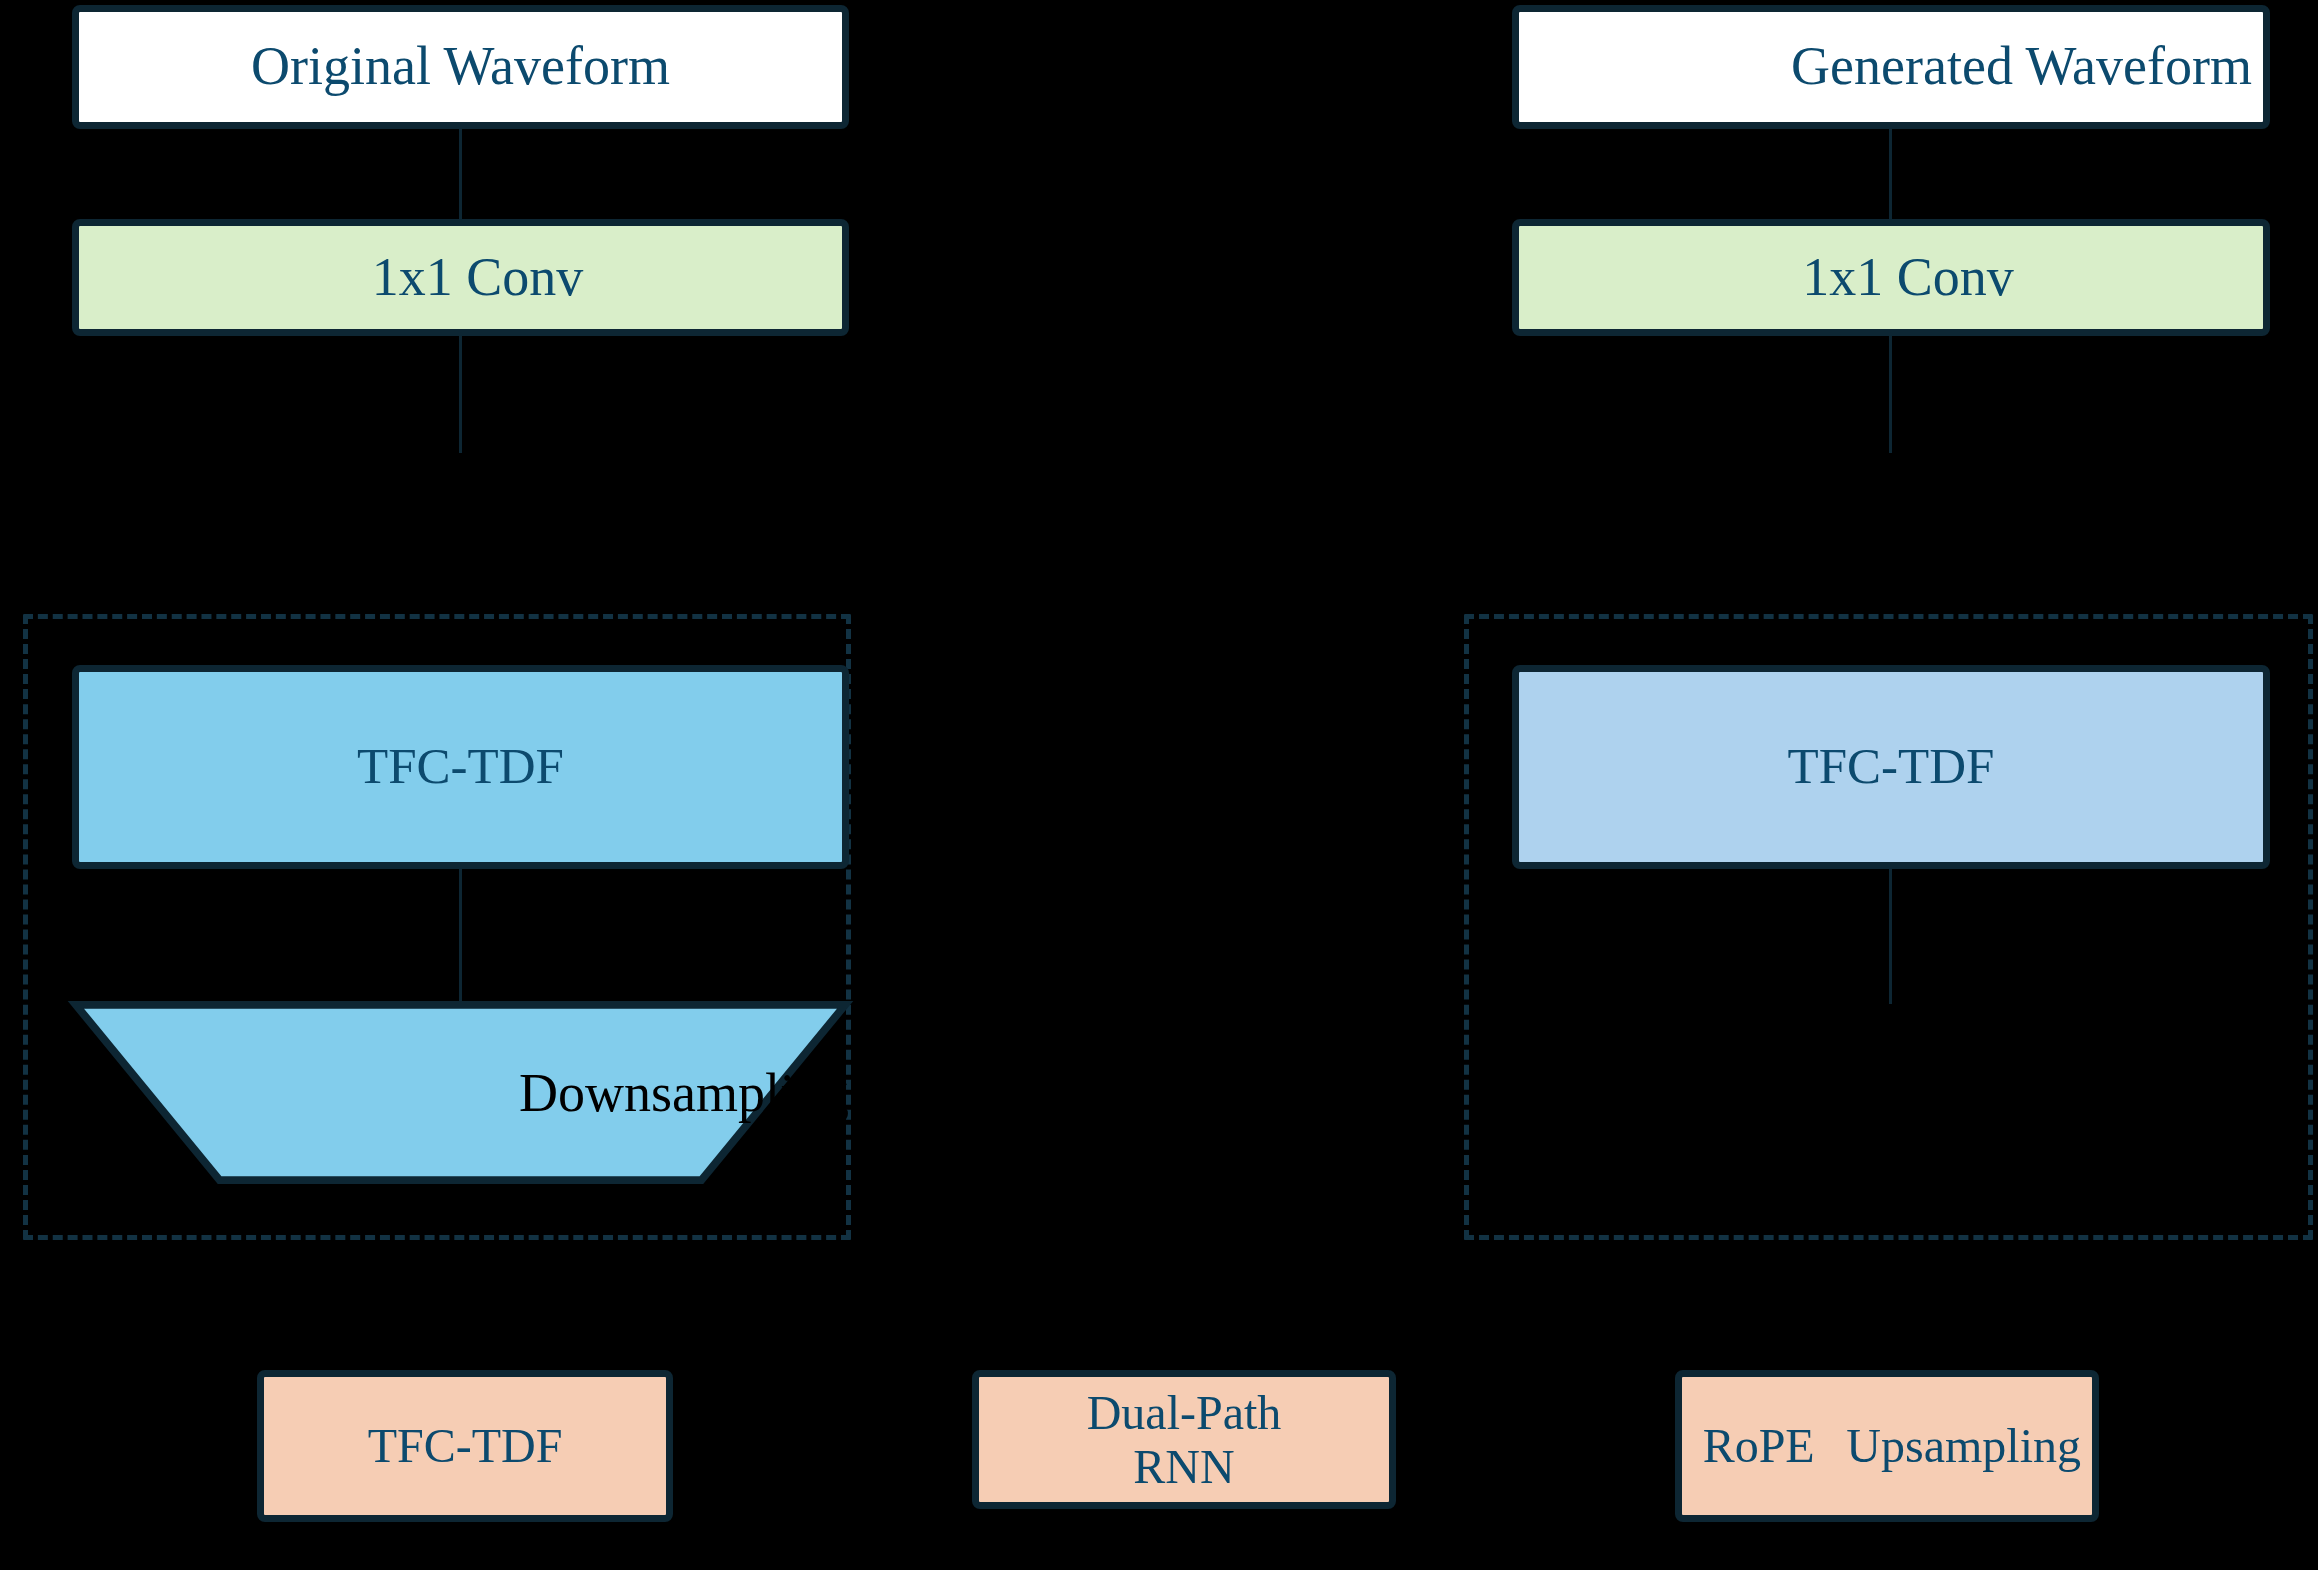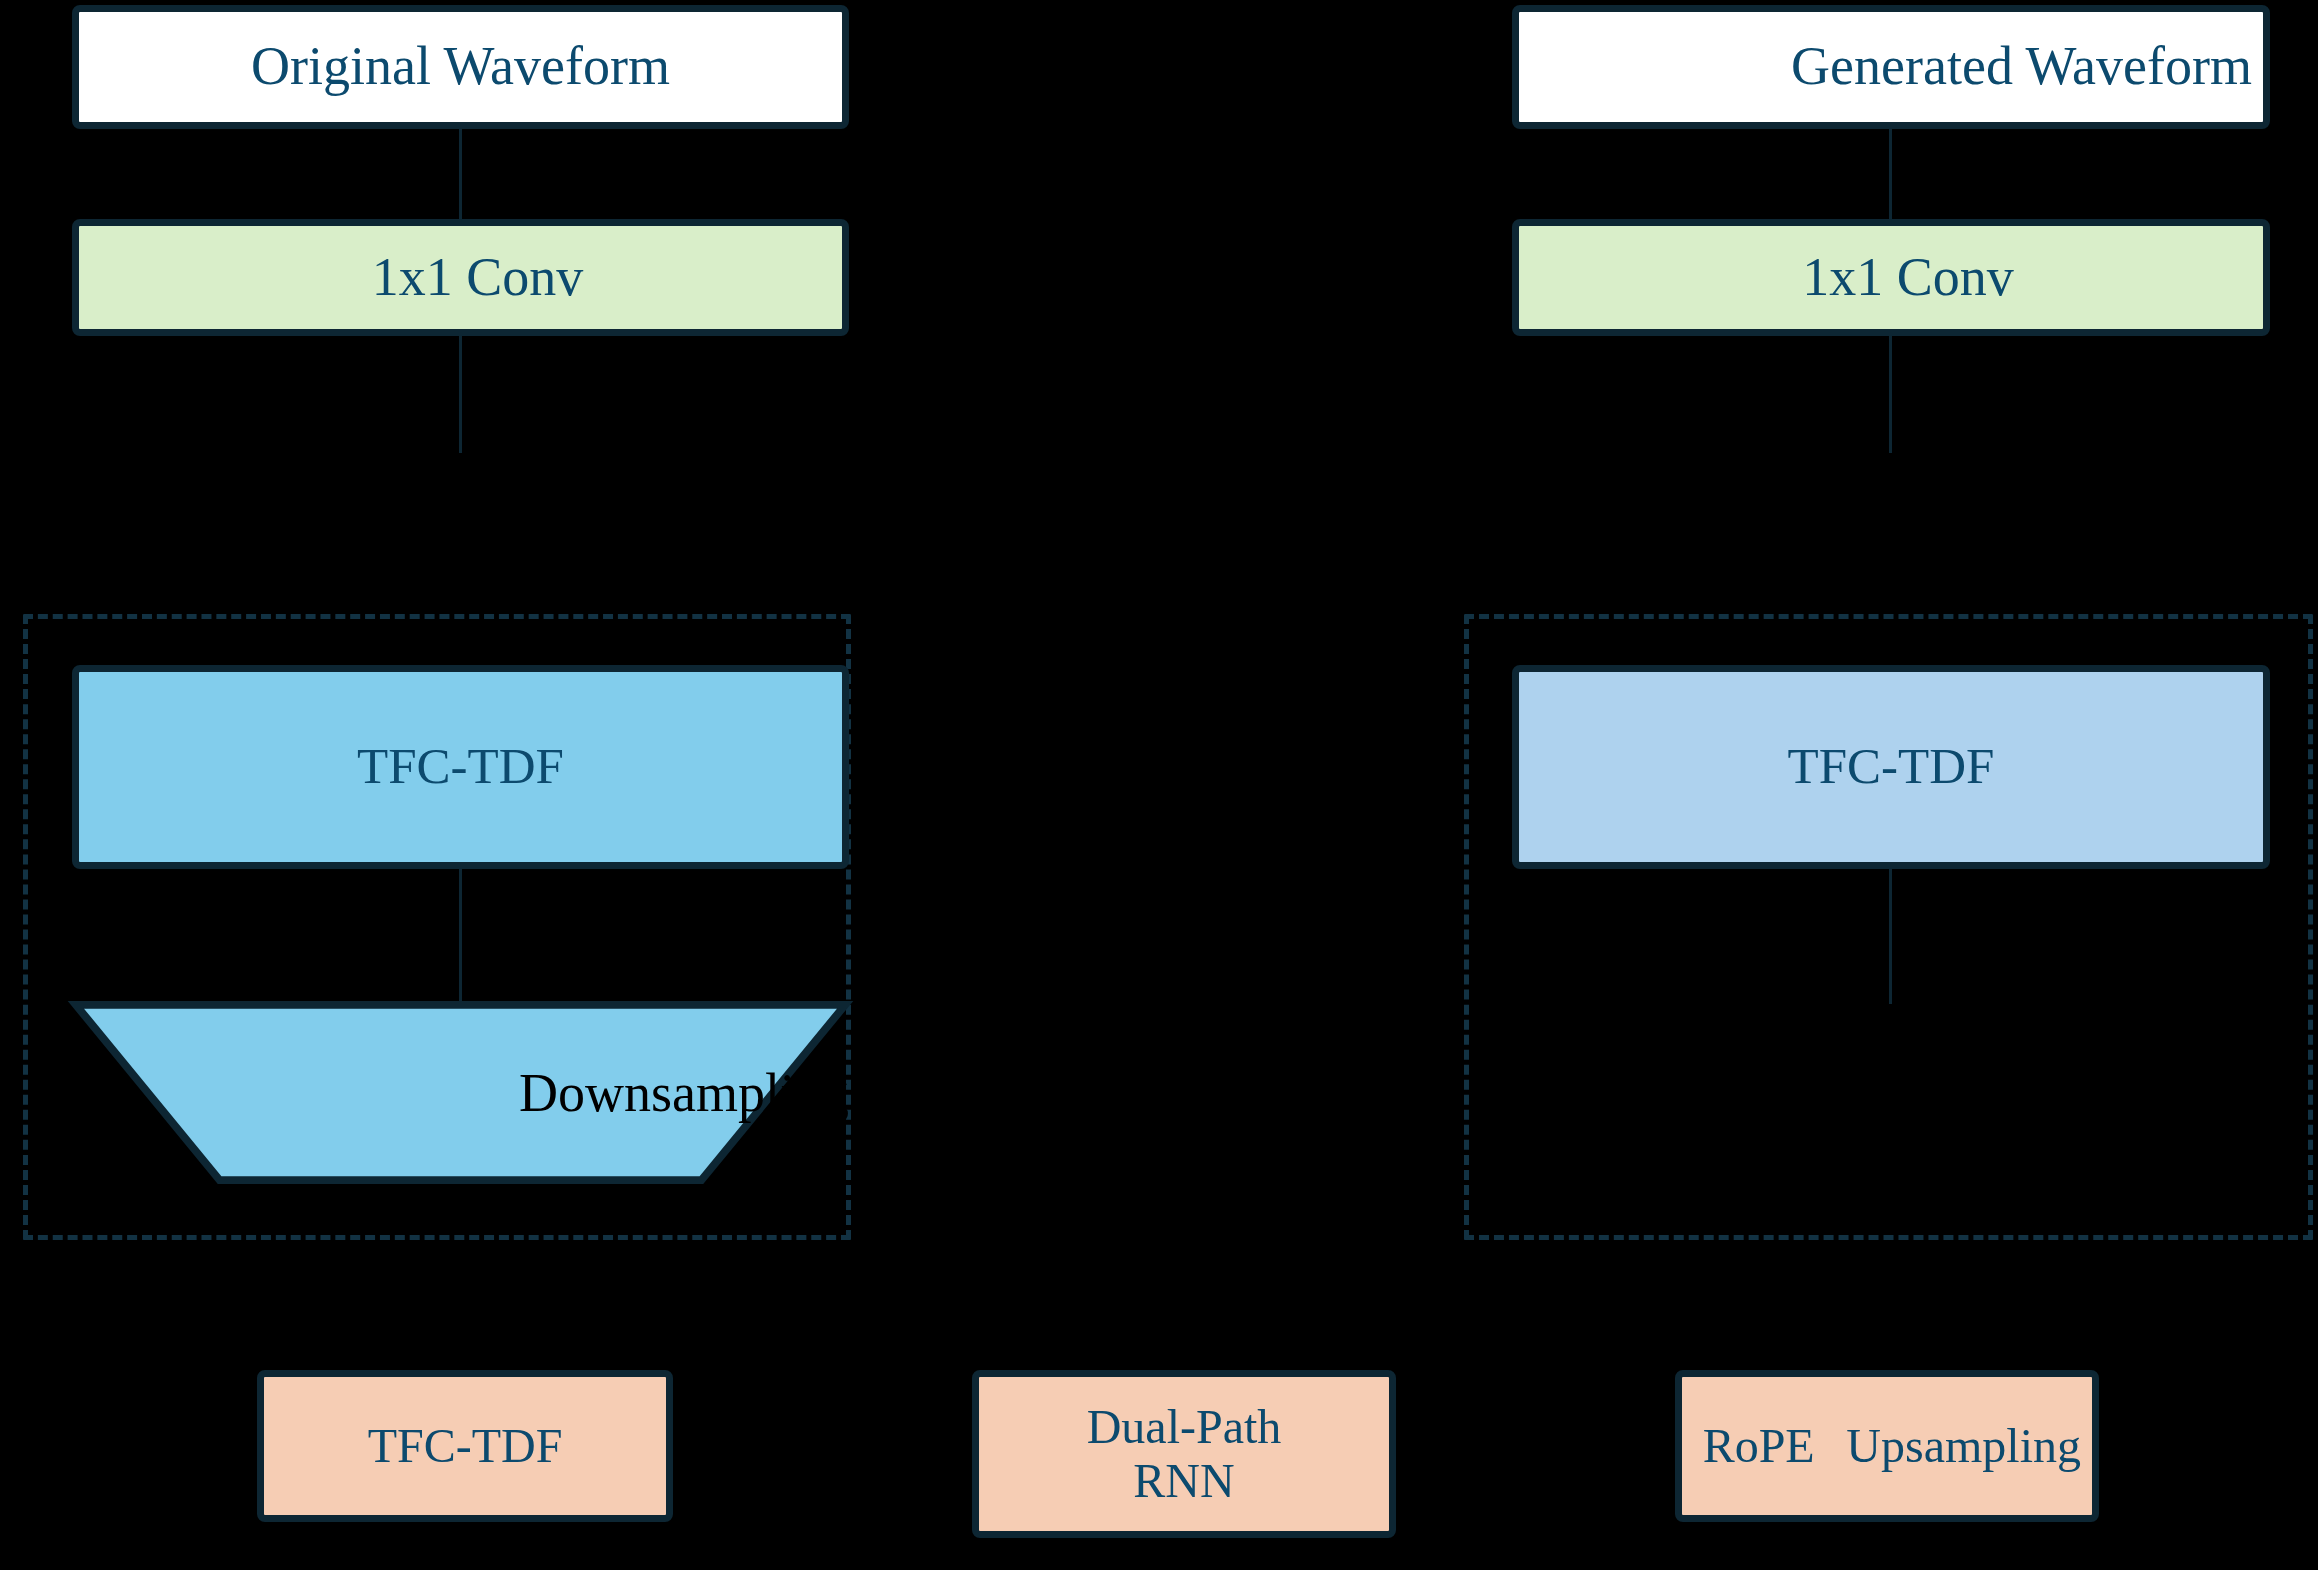--- a/index.html
+++ b/index.html
@@ -132,21 +132,21 @@
     <span class="label">TFC-TDF</span>
   </div>
 
   <div class="stub" style="left:1889px; top:868px; height:136px;"></div>
 
 
   <div class="node t-legend" style="left:257px; top:1370px; width:416px; height:152px; background:#f6cdb4;">
     <span class="label">TFC-TDF</span>
   </div>
 
-  <div class="node t-legend" style="left:972px; top:1370px; width:424px; height:168px; background:#f6cdb4; flex-direction:column;">
+  <div class="node t-legend" style="left:972px; top:1370px; width:424px; height:139px; background:#f6cdb4; flex-direction:column;">
     <span class="label">Dual-Path</span>
     <span class="label">RNN</span>
   </div>
 
   <div class="node t-legend" style="left:1675px; top:1370px; width:424px; height:152px; background:#f6cdb4; flex-direction:row;">
     <span class="label">RoPE</span>
     <span class="label">Upsampling</span>
   </div>
 
 </div>

